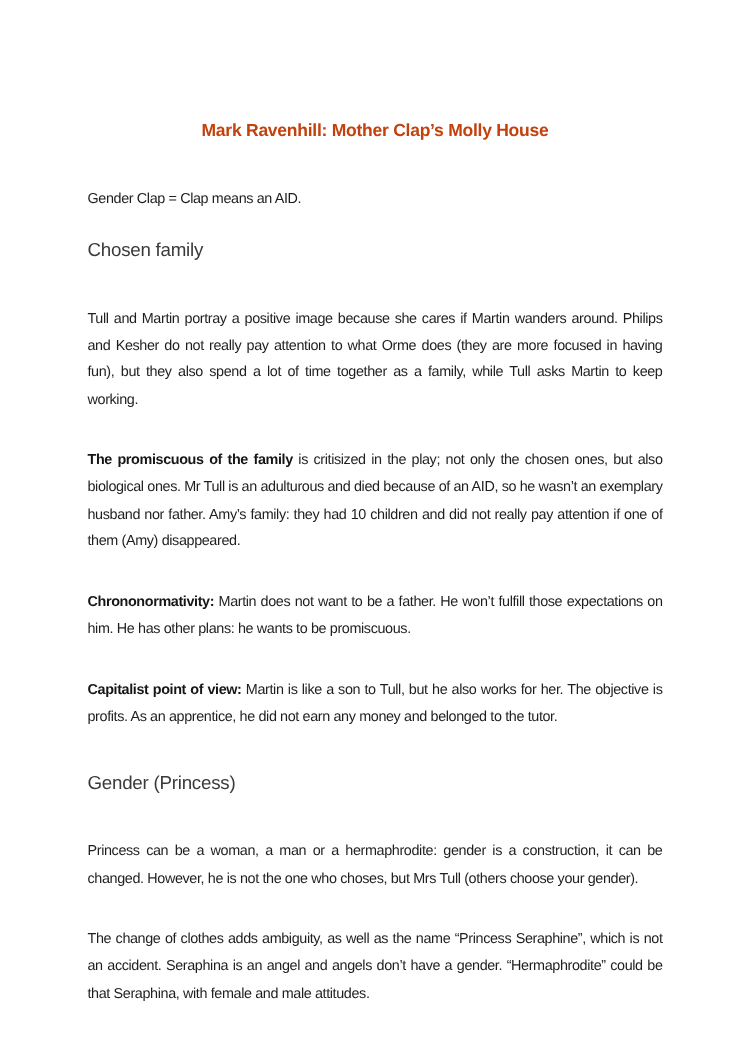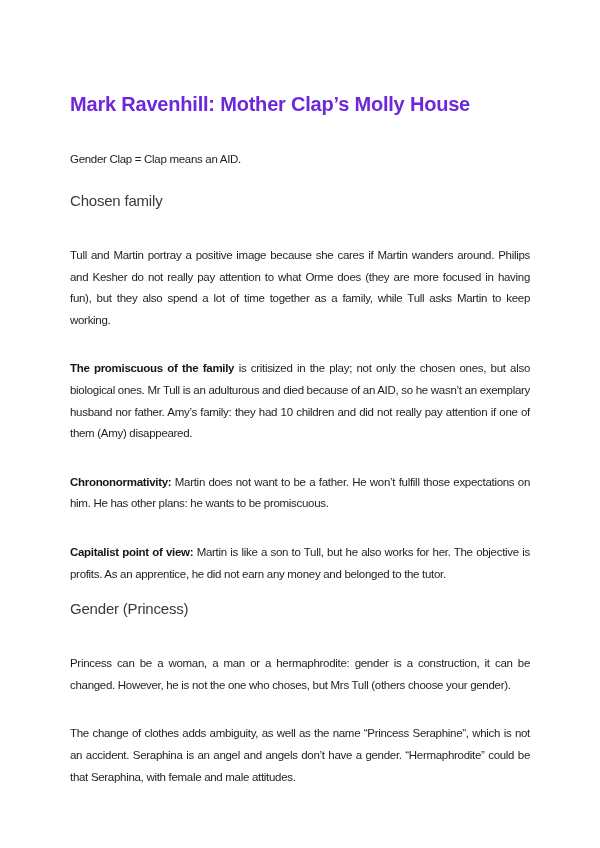--- a/index.html
+++ b/index.html
@@ -13,44 +13,44 @@
     height: 848px;
     box-sizing: border-box;
     padding: 92px 70px 0 70px;
     background: #ffffff;
     font-family: "Liberation Sans", sans-serif;
     color: #1e1e1e;
     overflow: hidden;
   }
   .doc-title {
     margin: 0;
-    font-size: 20px;
+    font-size: 14px;
     line-height: 24px;
     font-weight: 700;
     letter-spacing: -0.2px;
-    text-align: left;
-    color: #6d28d9;
+    text-align: center;
+    color: #c2410c;
   }
   .intro {
     margin: 36px 0 0 0;
     font-size: 11.5px;
     line-height: 14px;
     letter-spacing: -0.3px;
     color: #1e1e1e;
   }
   .section-heading {
     margin: 24px 0 0 0;
     font-size: 15px;
     line-height: 22px;
     font-weight: 400;
     letter-spacing: -0.2px;
     color: #3a3a3a;
   }
   .section-heading.gender {
-    margin-top: 13px;
+    margin-top: 31px;
   }
   p.body {
     margin: 27px 0 0 0;
     font-size: 11.5px;
     line-height: 21.6px;
     letter-spacing: -0.3px;
     text-align: justify;
     color: #1e1e1e;
   }
   p.body.first {

